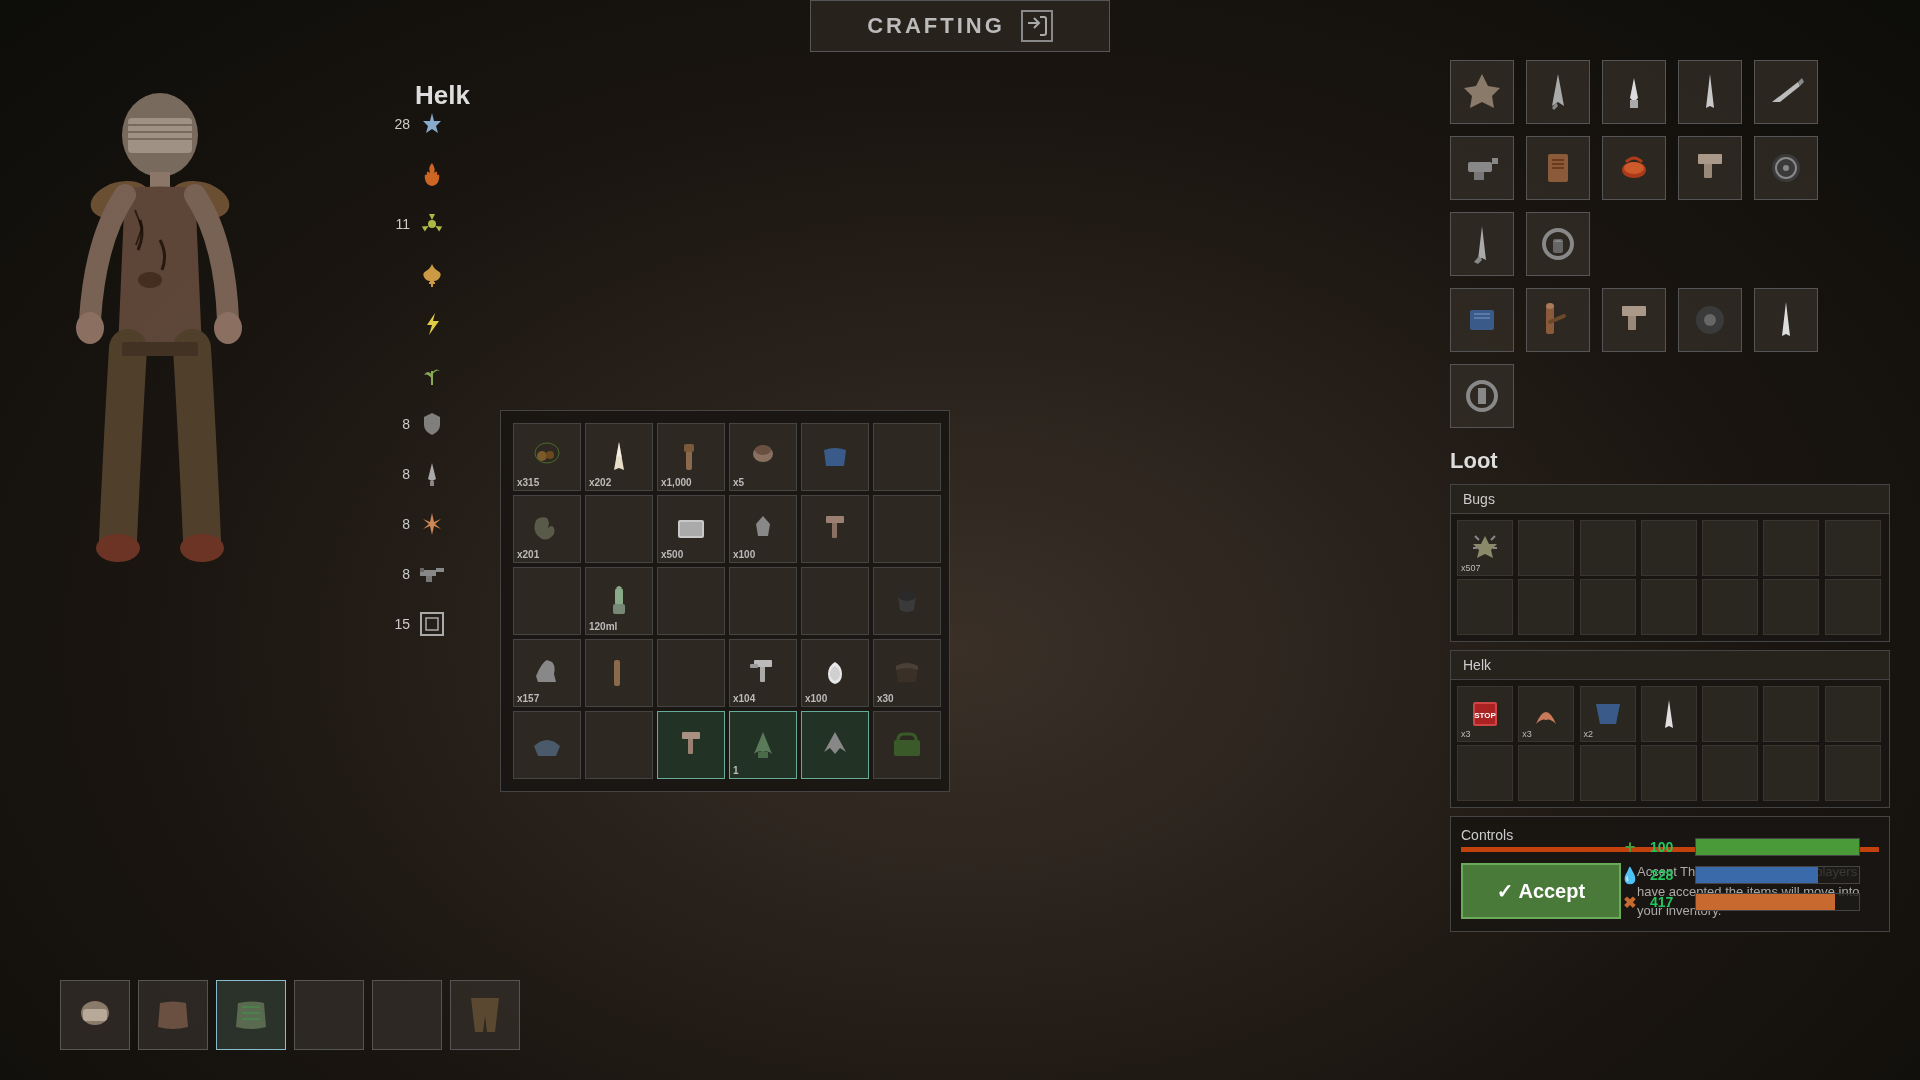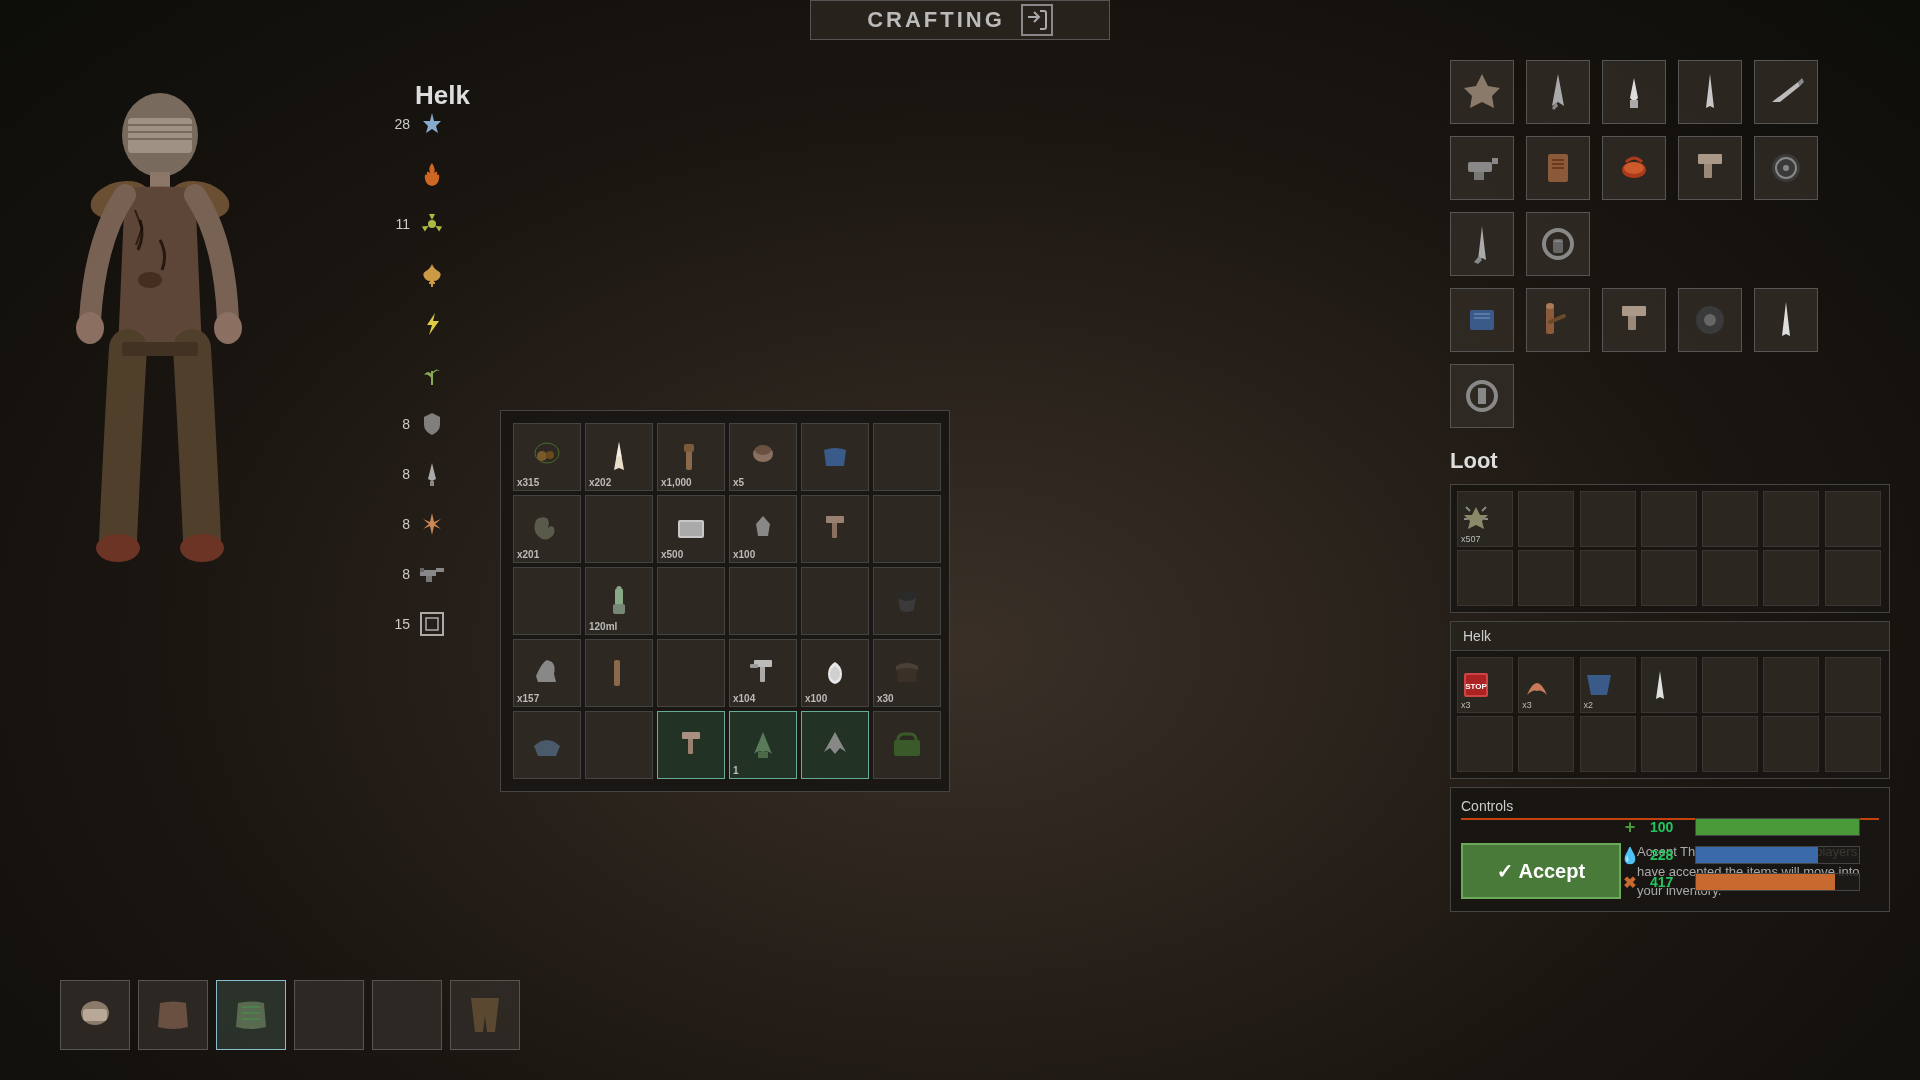--- a/index.html
+++ b/index.html
@@ -20,21 +20,21 @@
       background: radial-gradient(ellipse at 50% 60%, #3a3028 0%, #1a1510 60%, #0d0d0a 100%);
     }
 
     
     .top-bar {
       position: absolute;
       top: 0;
       left: 50%;
       transform: translateX(-50%);
       width: 300px;
-      height: 40px;
+      height: 52px;
       background: rgba(40,35,30,0.95);
       border: 1px solid #555;
       display: flex;
       align-items: center;
       justify-content: center;
       gap: 16px;
     }
     .top-bar-title {
       font-size: 22px;
       font-weight: bold;
@@ -232,20 +232,21 @@
       gap: 3px;
       padding: 6px;
     }
     .loot-cell {
       width: 56px;
       height: 56px;
       background: rgba(50,45,38,0.7);
       border: 1px solid #3a3530;
       display: flex;
       flex-direction: column;
+      align-items: center;
       justify-content: center;
       position: relative;
       font-size: 22px;
     }
     .loot-count {
       position: absolute;
       bottom: 2px;
       left: 3px;
       font-size: 9px;
       color: #bbb;
@@ -253,23 +254,23 @@
 
     
     .controls-section {
       background: rgba(25,22,18,0.92);
       border: 1px solid #444;
       padding: 10px;
     }
     .controls-title {
       font-size: 14px;
       color: #ccc;
-      margin-bottom: 22px;
+      margin-bottom: 10px;
       padding-bottom: 4px;
-      border-bottom: 2px solid #c2410c;
+      border-bottom: 5px solid #c2410c;
     }
     .controls-row {
       display: flex;
       align-items: center;
       gap: 16px;
     }
     .accept-btn {
       background: #4a7a3a;
       border: 2px solid #6aaa5a;
       color: #fff;
@@ -804,20 +805,21 @@
       <svg width="44" height="44" viewBox="0 0 44 44">
           <ellipse cx="22" cy="22" rx="14" ry="14" fill="none" stroke="#888" stroke-width="4"></ellipse>
           <rect x="18" y="14" width="8" height="16" fill="#888"></rect>
         </svg>
     </div>
   </div>
 
   <div style="font-size:22px;font-weight:bold;color:#ddd;margin-bottom:10px;">Loot</div>
 
   <div class="loot-section">
+    <div class="loot-section-title">Bugs</div>
     <div class="loot-grid">
       <div class="loot-cell">
         <svg width="36" height="36" viewBox="0 0 36 36">
           <path d="M18 6 L22 14 L30 14 L24 20 L26 28 L18 24 L10 28 L12 20 L6 14 L14 14 Z" fill="#8a8a6a"></path>
           <line x1="12" y1="10" x2="8" y2="6" stroke="#888" stroke-width="2"></line>
           <line x1="24" y1="10" x2="28" y2="6" stroke="#888" stroke-width="2"></line>
           <line x1="10" y1="18" x2="6" y2="18" stroke="#888" stroke-width="2"></line>
           <line x1="26" y1="18" x2="30" y2="18" stroke="#888" stroke-width="2"></line>
         </svg>
         <span class="loot-count">x507</span>

